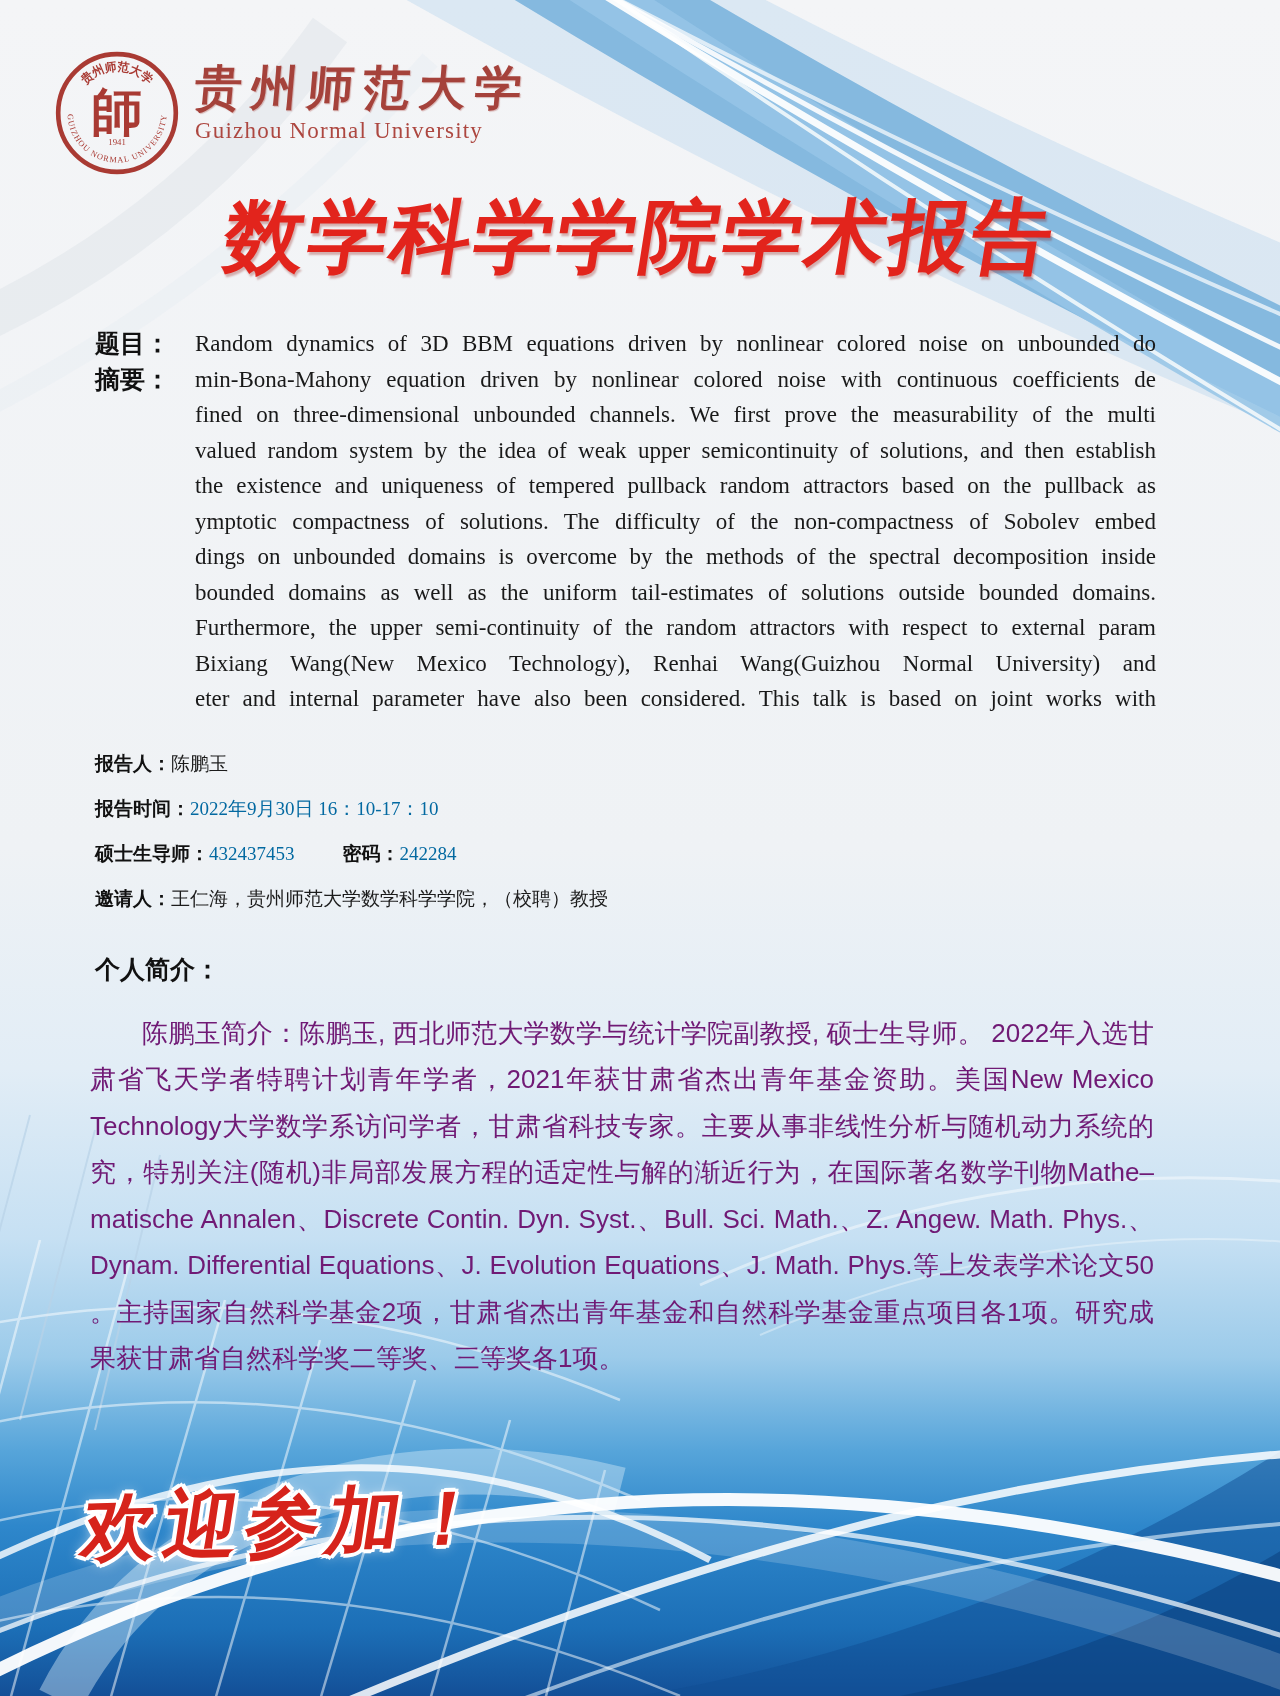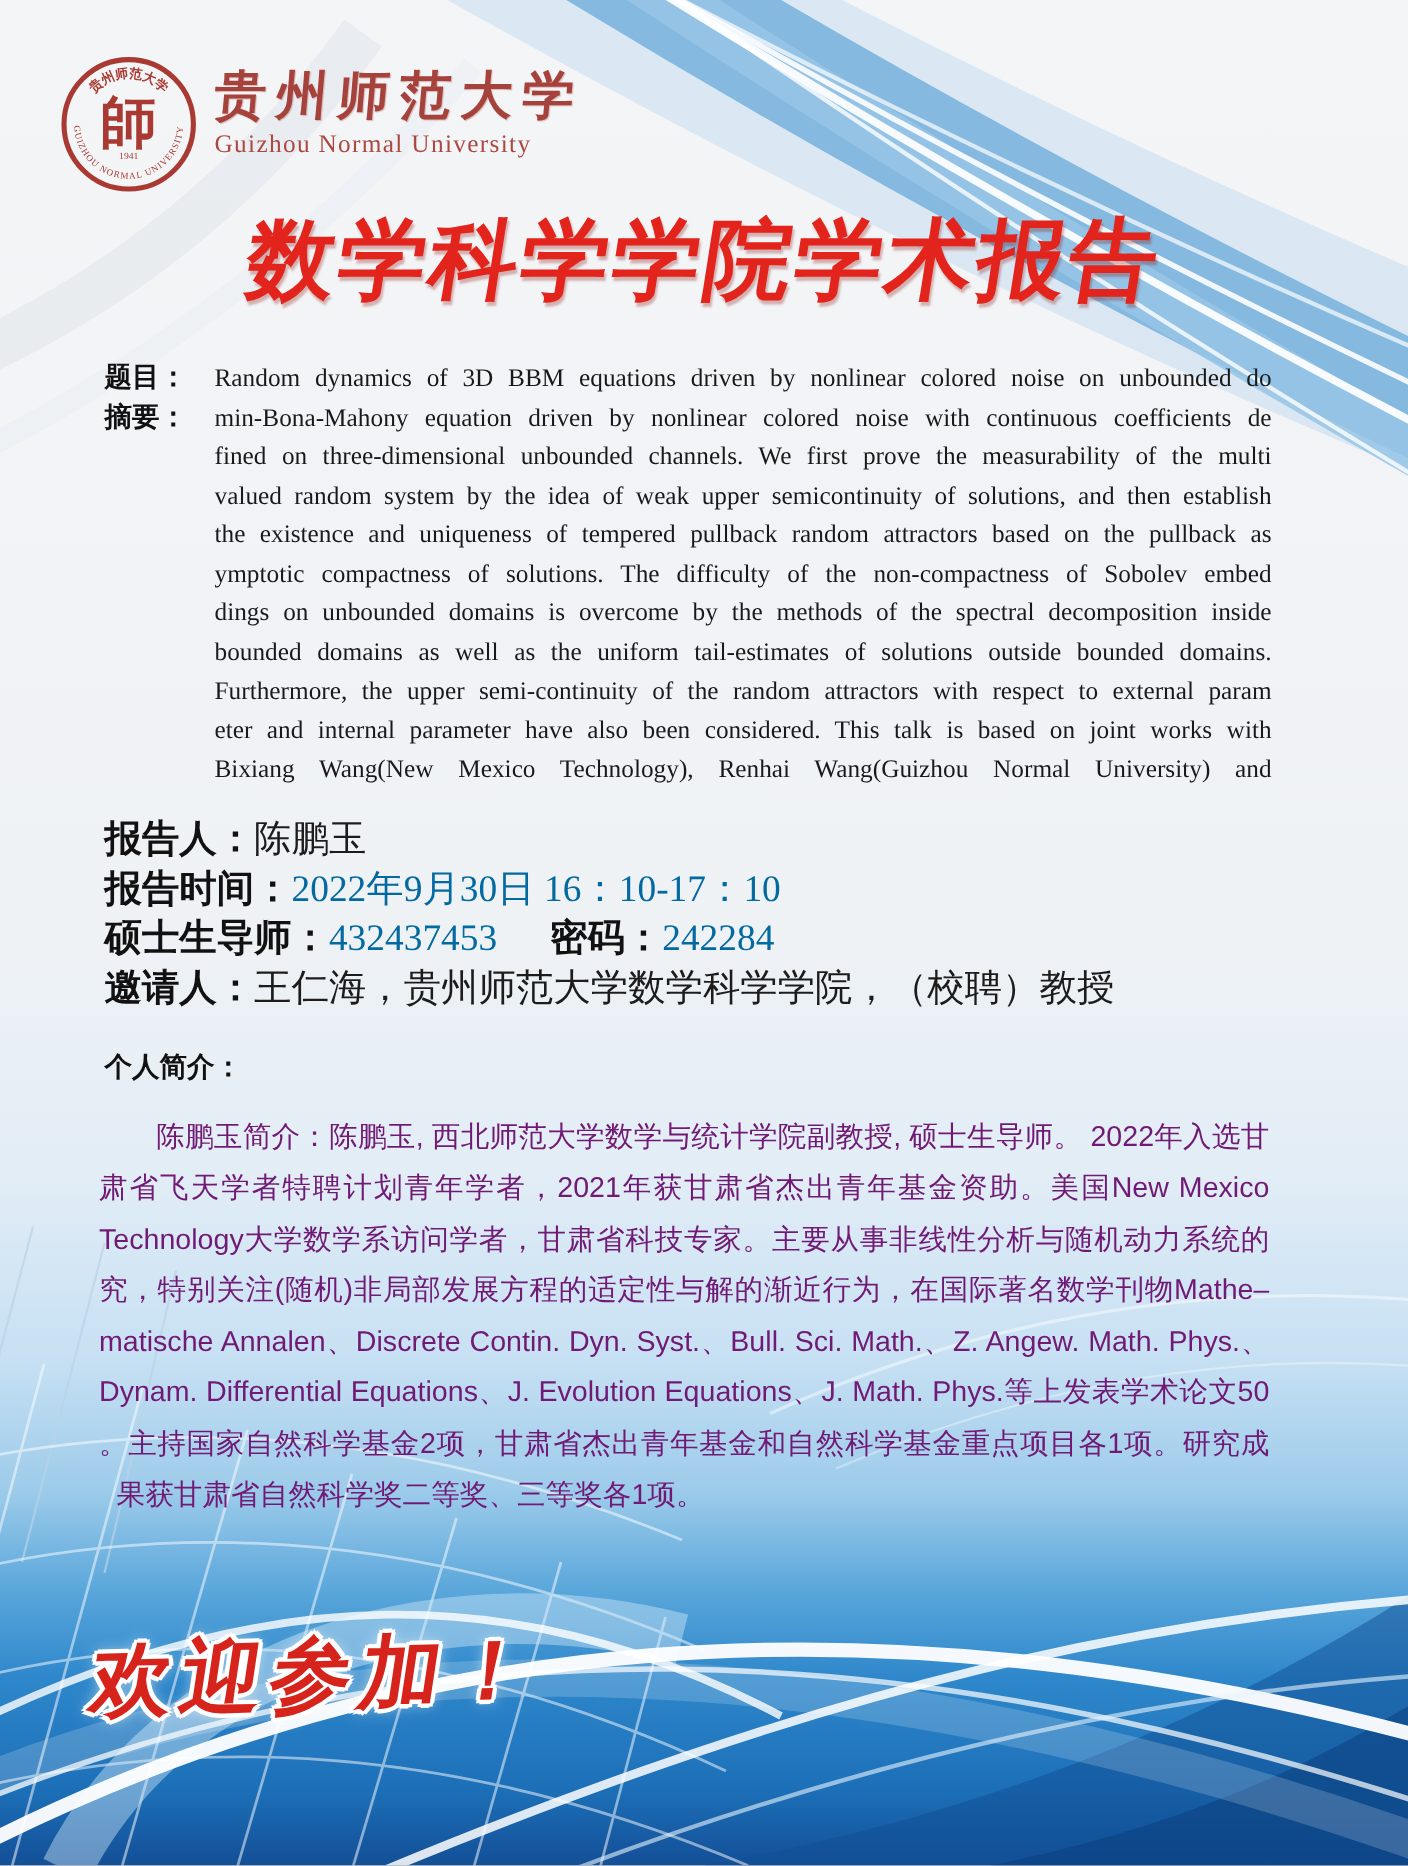--- a/index.html
+++ b/index.html
@@ -39,40 +39,40 @@
     font-family:"Liberation Sans","DejaVu Sans",sans-serif;
     font-weight:700;font-size:25px;line-height:35.5px;white-space:nowrap;color:#111;
   }
   .lines{flex:1;min-width:0;}
   .tline{
     font-size:23px;line-height:35.5px;height:35.5px;overflow:hidden;
     text-align:justify;text-align-last:justify;
   }
   .tline.end{text-align-last:left;}
   .info-block{margin-top:24px;}
-  .irow{display:flex;align-items:flex-end;line-height:45px;font-size:34px;}
+  .irow{display:flex;align-items:flex-end;line-height:45px;font-size:19px;}
   .ilabel{
     font-family:"Liberation Sans","DejaVu Sans",sans-serif;
     font-weight:700;white-space:nowrap;color:#111;
   }
   .ivalue-sans{font-family:"Liberation Sans","DejaVu Sans",sans-serif;color:#1c1c1c;}
   .ivalue-serif{font-family:"Liberation Serif",serif;color:#0369a1;}
   .meeting-id{margin-right:48px;}
   .bio-heading{
     margin-top:32px;font-family:"Liberation Sans","DejaVu Sans",sans-serif;
     font-weight:700;font-size:25px;color:#111;
   }
   .bio-block{margin-top:24px;margin-left:-5px;margin-right:2px;}
   .bline{
     font-family:"Liberation Sans","DejaVu Sans",sans-serif;
     font-size:26px;line-height:46.5px;height:46.5px;overflow:hidden;color:#701a75;
     text-align:justify;text-align-last:justify;
   }
   .bline.indent{text-indent:2em;}
-  .bline.end{text-align-last:left;margin-left:16px;}
+  .bline.end{text-align-last:left;}
   
   .welcome{
     position:absolute;left:84px;top:1474px;
     font-family:"DejaVu Serif","Liberation Serif",serif;
     font-size:74px;font-weight:900;color:#d6231b;letter-spacing:7px;
     transform:skewX(-10deg) rotate(-1.5deg);white-space:nowrap;
     text-shadow:
       -3px -3px 0 #fff, 3px -3px 0 #fff, -3px 3px 0 #fff, 3px 3px 0 #fff,
       -4px 0 0 #fff, 4px 0 0 #fff, 0 -4px 0 #fff, 0 4px 0 #fff,
       0 0 14px rgba(255,255,255,.85);
@@ -193,22 +193,22 @@
       <div class="field-label">摘要：</div>
       <div class="lines">
         <div class="tline">min-Bona-Mahony equation driven by nonlinear colored noise with continuous coefficients de</div>
         <div class="tline">fined on three-dimensional unbounded channels. We first prove the measurability of the multi</div>
         <div class="tline">valued random system by the idea of weak upper semicontinuity of solutions, and then establish</div>
         <div class="tline">the existence and uniqueness of tempered pullback random attractors based on the pullback as</div>
         <div class="tline">ymptotic compactness of solutions. The difficulty of the non-compactness of Sobolev embed</div>
         <div class="tline">dings on unbounded domains is overcome by the methods of the spectral decomposition inside</div>
         <div class="tline">bounded domains as well as the uniform tail-estimates of solutions outside bounded domains.</div>
         <div class="tline">Furthermore, the upper semi-continuity of the random attractors with respect to external param</div>
+        <div class="tline">Bixiang Wang(New Mexico Technology), Renhai Wang(Guizhou Normal University) and</div>
         <div class="tline">eter and internal parameter have also been considered. This talk is based on joint works with</div>
-        <div class="tline">Bixiang Wang(New Mexico Technology), Renhai Wang(Guizhou Normal University) and</div>
       </div>
     </div>
 
     <div class="info-block">
       <div class="irow">
         <span class="ilabel">报告人：</span>
         <span class="ivalue-sans">陈鹏玉</span>
       </div>
       <div class="irow">
         <span class="ilabel">报告时间：</span>

